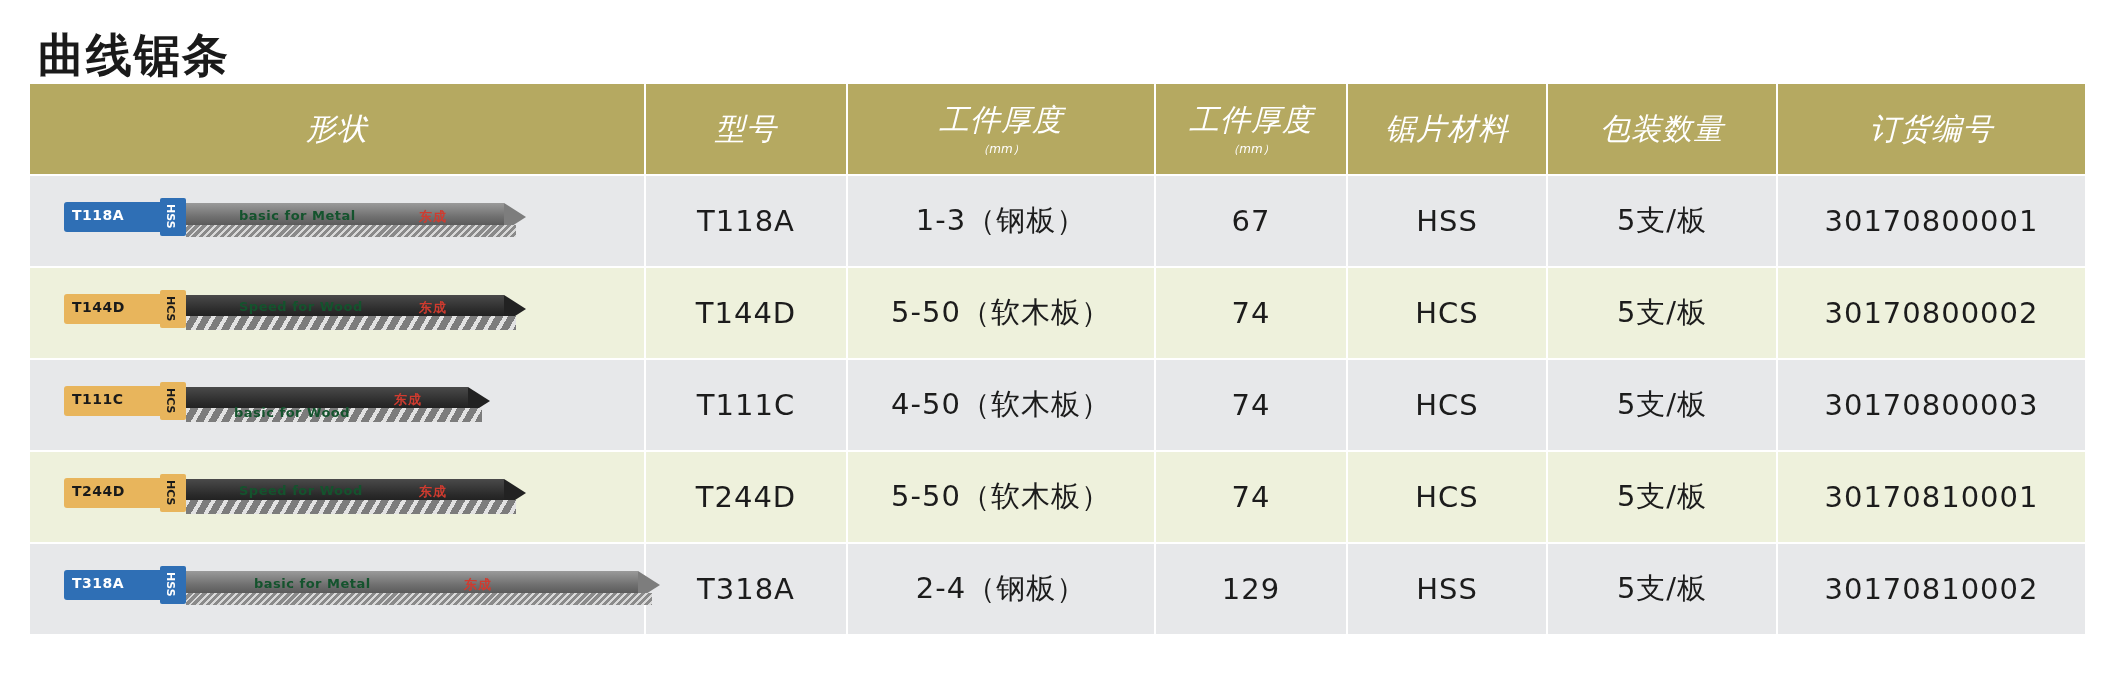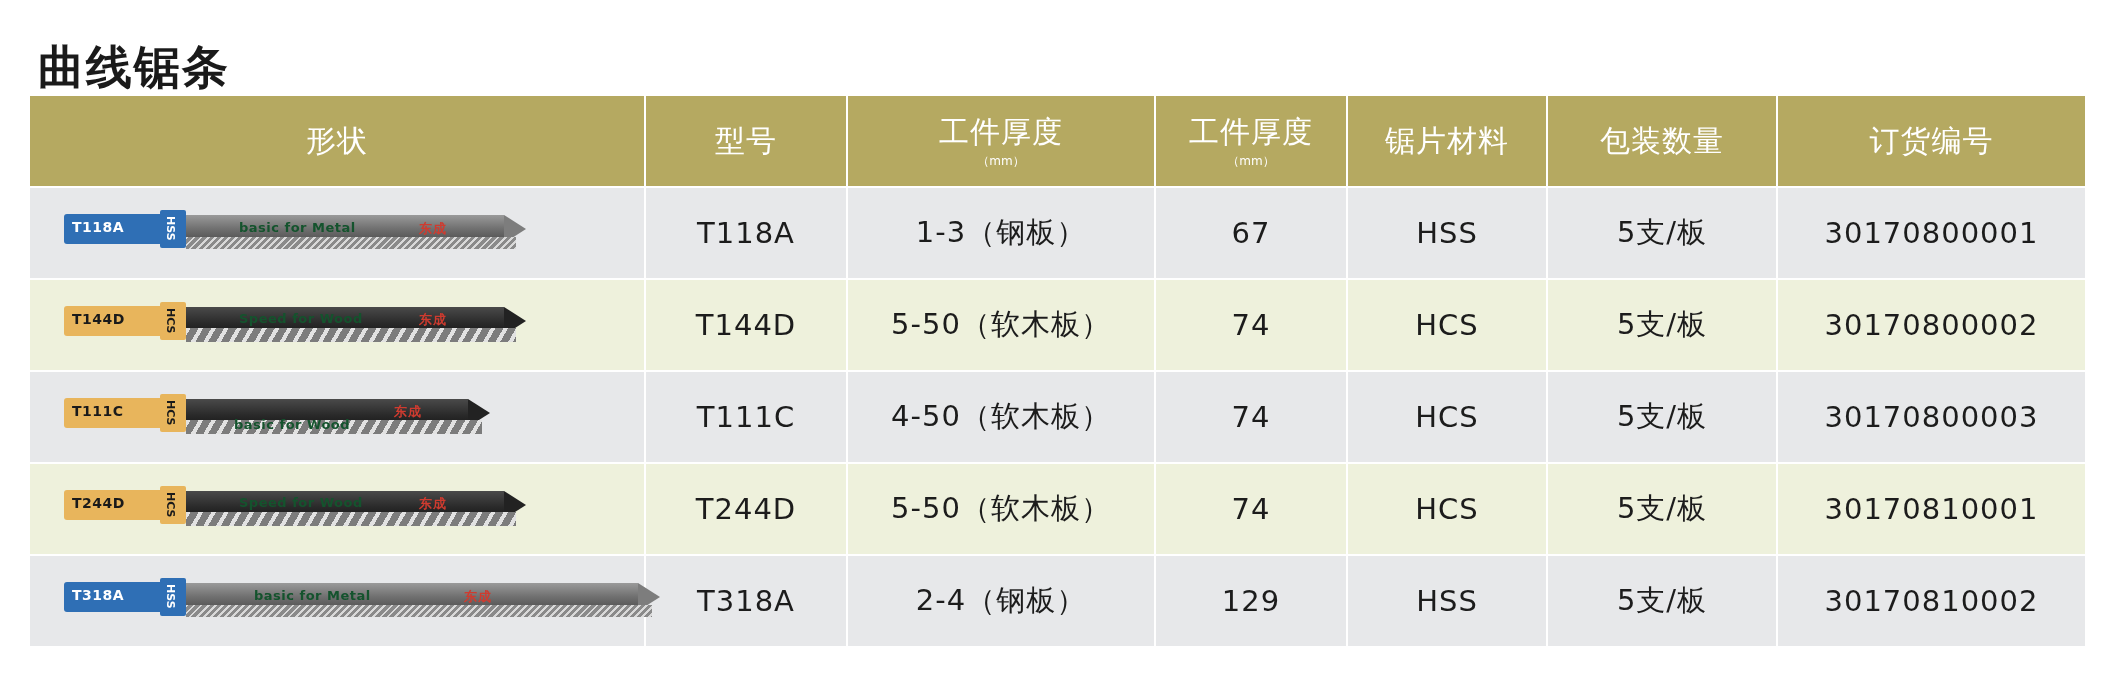--- a/index.html
+++ b/index.html
@@ -11,21 +11,21 @@
     width: 2113px;
     height: 675px;
     font-family: "DejaVu Sans", "Liberation Sans", sans-serif;
     overflow: hidden;
   }
   .page {
     position: relative;
     width: 2113px;
     height: 675px;
     box-sizing: border-box;
-    padding: 16px 28px;
+    padding: 4px 28px;
   }
   .header-row {
     display: flex;
     align-items: flex-end;
     justify-content: space-between;
     height: 78px;
     padding: 0 10px 4px 10px;
     box-sizing: border-box;
   }
   .page-title {
@@ -52,20 +52,21 @@
     text-align: center;
     vertical-align: middle;
   }
   thead th {
     background: #b5a961;
     color: #ffffff;
     height: 88px;
     font-size: 30px;
     font-weight: normal;
     letter-spacing: 1px;
+    font-style: italic;
   }
   thead th .sub {
     display: block;
     font-size: 12px;
     letter-spacing: 0;
   }
   tbody tr { height: 92px; }
   tbody tr.odd td { background: #e7e8ea; }
   tbody tr.even td { background: #eef1dc; }
   tbody td {

